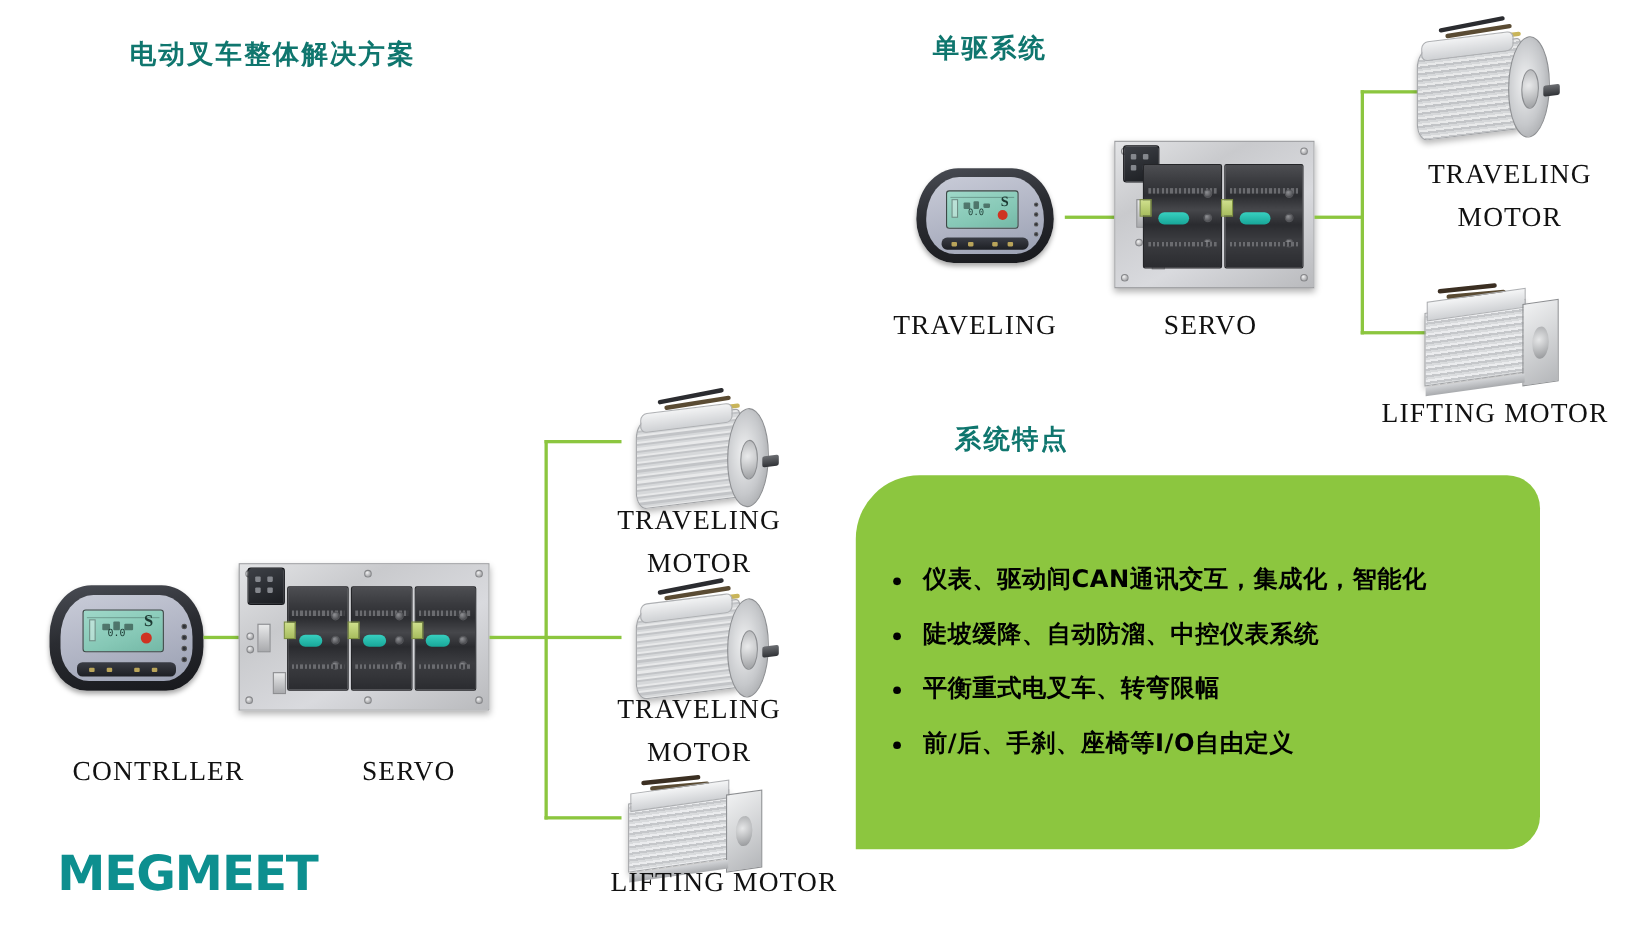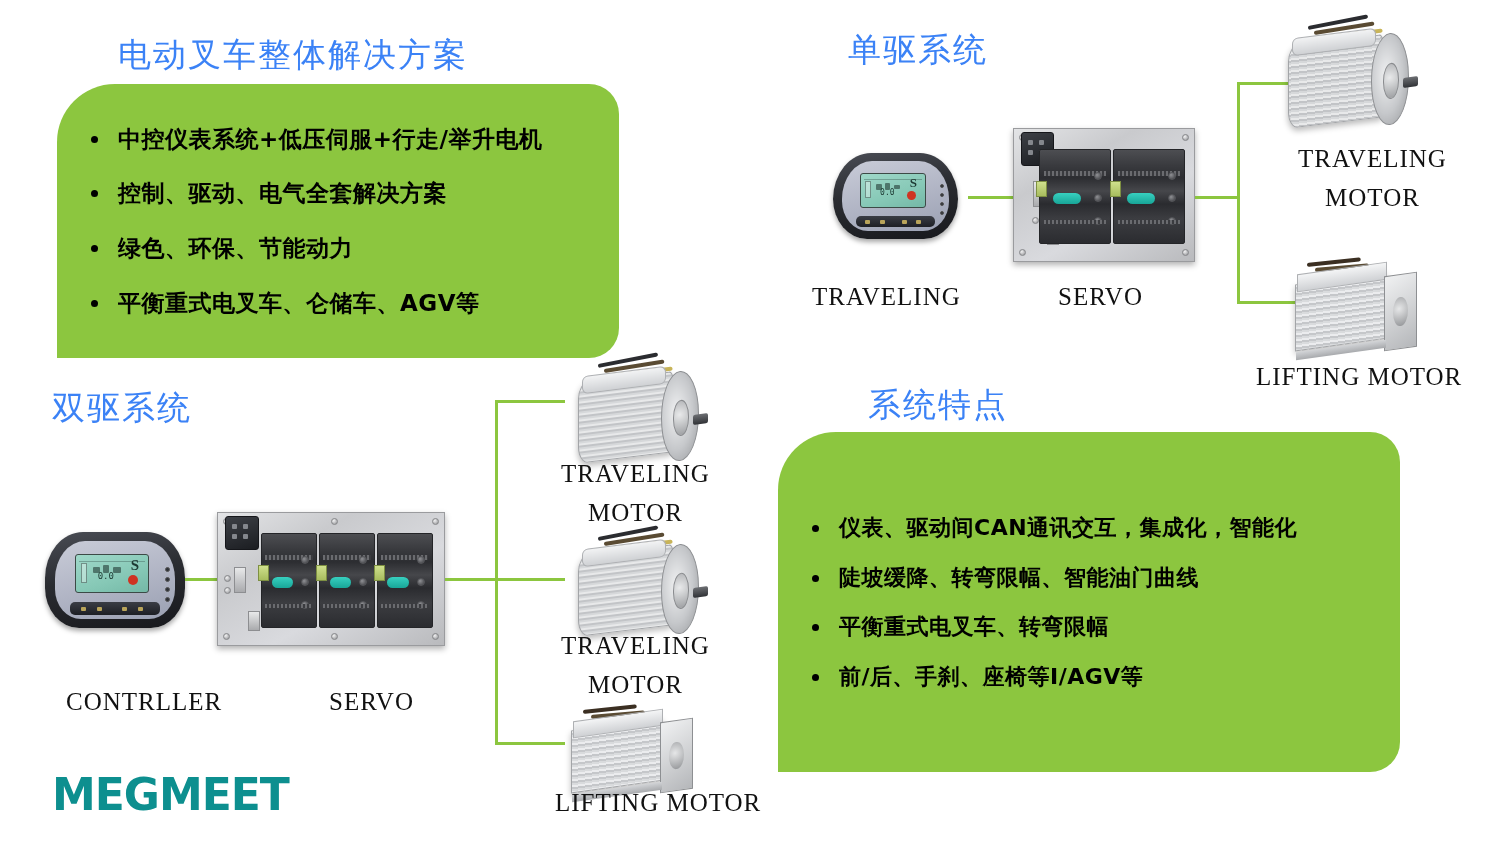--- a/index.html
+++ b/index.html
@@ -8,23 +8,23 @@
     width: 1500px; height: 857px;
     position: relative; overflow: hidden;
     font-family: "Liberation Sans", "DejaVu Sans", sans-serif;
     background: #ffffff;
   }
   #slide { position: absolute; inset: 0; }
 
   
   .sec-title {
     position: absolute;
-    color: #3b82f6;
-    font-size: 33px;
-    font-weight: 400;
+    color: #0f766e;
+    font-size: 24px;
+    font-weight: 700;
     letter-spacing: 2px;
     white-space: nowrap;
     font-family: "DejaVu Sans", "Liberation Sans", sans-serif;
   }
 
   
   .panel {
     position: absolute;
     background: #8CC63F;
   }
@@ -280,40 +280,20 @@
     font-family: "DejaVu Sans", "Liberation Sans", sans-serif;
   }
 </style>
 </head>
 <body>
 
 <div id="slide">
 
   <div class="sec-title" style="left:118px; top:33px;">电动叉车整体解决方案</div>
 
-  <div class="panel p1">
-    <div class="bullets">
-      <div class="bullet">
-        <span class="dot"></span>
-        <span class="btxt">中控仪表系统+低压伺服+行走/举升电机</span>
-      </div>
-      <div class="bullet">
-        <span class="dot"></span>
-        <span class="btxt">控制、驱动、电气全套解决方案</span>
-      </div>
-      <div class="bullet">
-        <span class="dot"></span>
-        <span class="btxt">绿色、环保、节能动力</span>
-      </div>
-      <div class="bullet">
-        <span class="dot"></span>
-        <span class="btxt">平衡重式电叉车、仑储车、AGV等</span>
-      </div>
-    </div>
-  </div>
 
   <div class="sec-title" style="left:848px; top:28px;">单驱系统</div>
 
   <div class="controller" style="left:833px; top:153px; width:125px; height:86px;">
     <div class="ctrl-body"></div>
     <div class="ctrl-inner">
       <div class="ctrl-lcd">
         <div class="lcd-row" style="top:15%;"></div>
         <div class="lcd-chip" style="left:24%;top:32%;width:9%;height:16%;"></div>
         <div class="lcd-chip" style="left:38%;top:28%;width:8%;height:20%;"></div>
@@ -401,21 +381,20 @@
     <div class="lm-body"></div>
     <div class="lm-top"></div>
     <div class="lm-flange"></div>
     <div class="lm-feet"></div>
   </div>
   <div class="cap" style="left:1256px; top:363px;">LIFTING MOTOR</div>
 
   <div class="cap" style="left:812px; top:283px;">TRAVELING</div>
   <div class="cap" style="left:1058px; top:283px;">SERVO</div>
 
-  <div class="sec-title" style="left:52px; top:386px;">双驱系统</div>
 
   <div class="controller" style="left:45px; top:532px; width:140px; height:96px;">
     <div class="ctrl-body"></div>
     <div class="ctrl-inner">
       <div class="ctrl-lcd">
         <div class="lcd-row" style="top:15%;"></div>
         <div class="lcd-chip" style="left:24%;top:32%;width:9%;height:16%;"></div>
         <div class="lcd-chip" style="left:38%;top:28%;width:8%;height:20%;"></div>
         <div class="lcd-chip" style="left:52%;top:33%;width:10%;height:14%;"></div>
         <div class="lcd-bar"></div>
@@ -534,28 +513,28 @@
   <div class="sec-title" style="left:868px; top:383px;">系统特点</div>
 
   <div class="panel p2">
     <div class="bullets">
       <div class="bullet">
         <span class="dot"></span>
         <span class="btxt">仪表、驱动间CAN通讯交互，集成化，智能化</span>
       </div>
       <div class="bullet">
         <span class="dot"></span>
-        <span class="btxt">陡坡缓降、转弯限幅、智能油门曲线</span>
+        <span class="btxt">陡坡缓降、自动防溜、中控仪表系统</span>
       </div>
       <div class="bullet">
         <span class="dot"></span>
         <span class="btxt">平衡重式电叉车、转弯限幅</span>
       </div>
       <div class="bullet">
         <span class="dot"></span>
-        <span class="btxt">前/后、手刹、座椅等I/AGV等</span>
+        <span class="btxt">前/后、手刹、座椅等I/O自由定义</span>
       </div>
     </div>
   </div>
 
   <div class="logo">MEGMEET</div>
 
 </div>
 
 </body></html>

